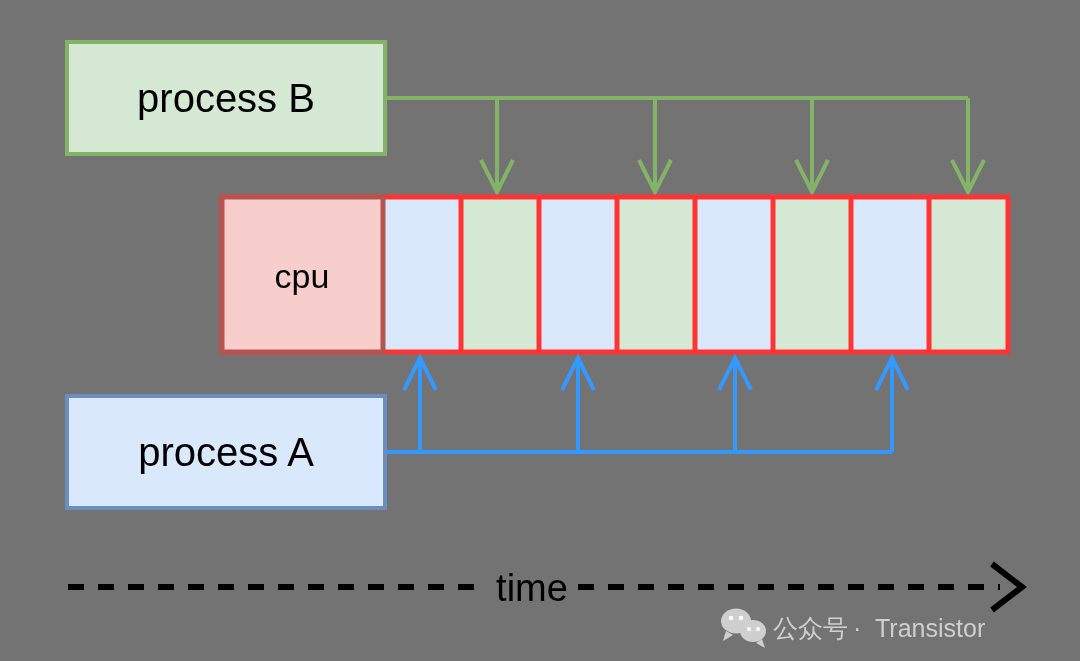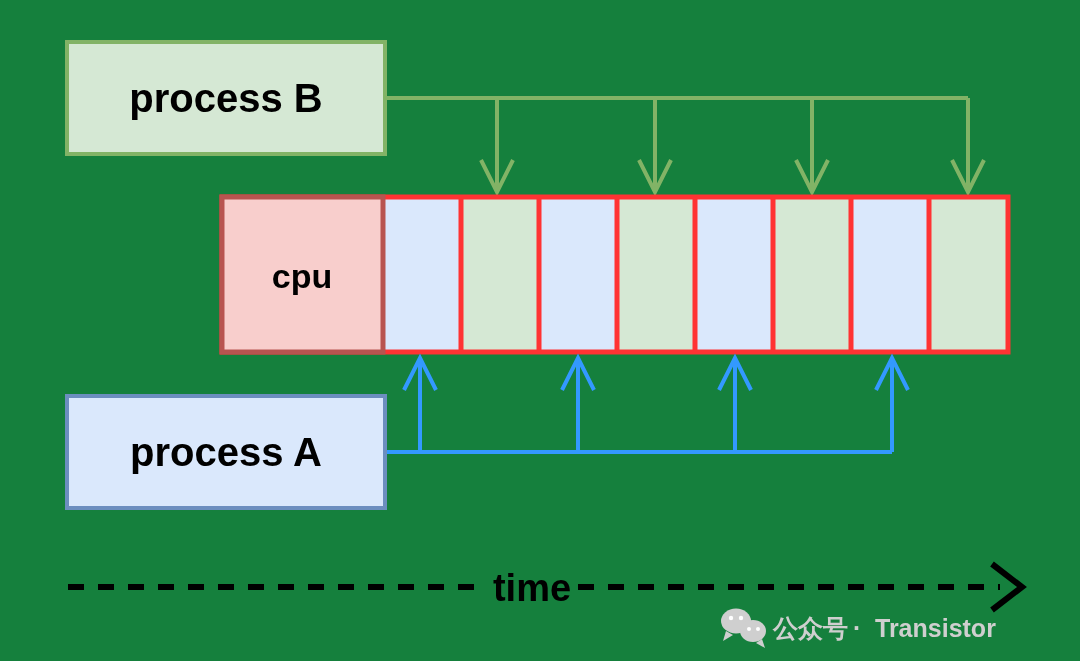--- a/index.html
+++ b/index.html
@@ -5,24 +5,23 @@
 <style>
   html, body {
     margin: 0;
     padding: 0;
     background: #ffffff;
   }
   #stage {
     position: relative;
     width: 1080px;
     height: 661px;
-    background: #15803d;
+    background: #737373;
     overflow: hidden;
     font-family: "Liberation Sans", sans-serif;
-    font-weight: bold;
   }
   #stage svg.layer {
     position: absolute;
     left: 0;
     top: 0;
     width: 1080px;
     height: 661px;
   }
   .box-label {
     font-family: "Liberation Sans", sans-serif;

